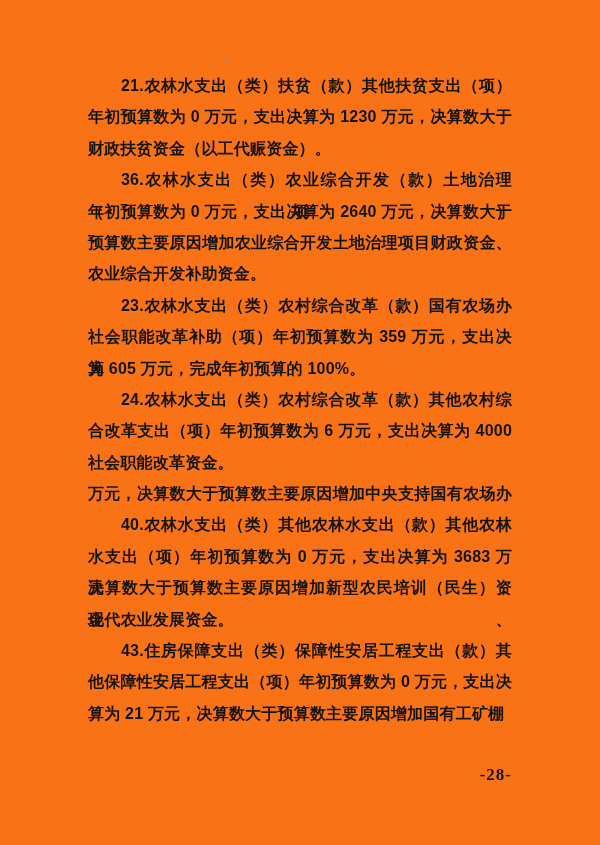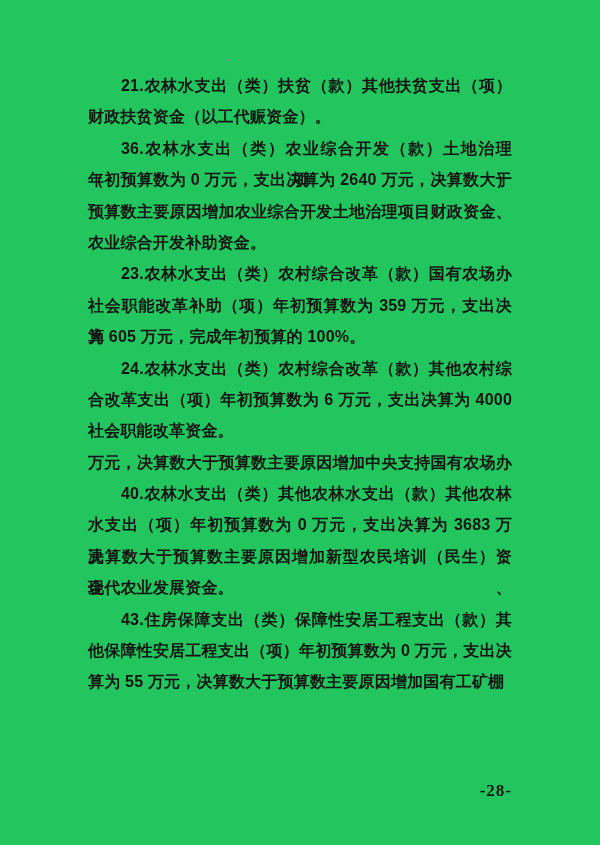--- a/index.html
+++ b/index.html
@@ -5,21 +5,21 @@
   html, body {
     margin: 0;
     padding: 0;
     background: #e8e8e8;
   }
   .page {
     position: relative;
     width: 600px;
     height: 845px;
     margin: 0 auto;
-    background: #22c55e;
+    background: #f97316;
     overflow: hidden;
     font-family: "Liberation Sans", "DejaVu Sans", sans-serif;
   }
   .body-text {
     position: absolute;
     left: 88px;
     top: 70px;
     width: 424px;
     font-size: 16px;
     line-height: 31.4px;
@@ -34,21 +34,21 @@
   .line.full {
     white-space: normal;
     text-align: justify;
     text-align-last: justify;
   }
   .line.first {
     text-indent: 33px;
   }
   .page-number {
     position: absolute;
-    top: 781px;
+    top: 765px;
     right: 88px;
     font-size: 17px;
     font-weight: 700;
     color: #141414;
     letter-spacing: 1px;
     font-family: "Liberation Serif", "DejaVu Serif", serif;
   }
   .speck {
     position: absolute;
     background: #8a8a8a;
@@ -59,20 +59,21 @@
 </style>
 </head>
 <body>
 
 <div class="page">
   <span class="speck speck-1"></span>
   <span class="speck speck-2"></span>
   <div class="body-text" id="document-body">
       <div>
         <div class="line full first">21.农林水支出（类）扶贫（款）其他扶贫支出（项）</div>
+        <div class="line full">年初预算数为 0 万元，支出决算为 1230 万元，决算数大于</div>
         <div class="line last">财政扶贫资金（以工代赈资金）。</div>
       </div>
       <div>
         <div class="line full first">36.农林水支出（类）农业综合开发（款）土地治理（项）</div>
         <div class="line full">年初预算数为 0 万元，支出决算为 2640 万元，决算数大于</div>
         <div class="line full">预算数主要原因增加农业综合开发土地治理项目财政资金、</div>
         <div class="line last">农业综合开发补助资金。</div>
       </div>
       <div>
         <div class="line full first">23.农林水支出（类）农村综合改革（款）国有农场办</div>
@@ -87,17 +88,17 @@
       </div>
       <div>
         <div class="line full first">40.农林水支出（类）其他农林水支出（款）其他农林</div>
         <div class="line full">水支出（项）年初预算数为 0 万元，支出决算为 3683 万元，</div>
         <div class="line full">决算数大于预算数主要原因增加新型农民培训（民生）资金、</div>
         <div class="line last">现代农业发展资金。</div>
       </div>
       <div>
         <div class="line full first">43.住房保障支出（类）保障性安居工程支出（款）其</div>
         <div class="line full">他保障性安居工程支出（项）年初预算数为 0 万元，支出决</div>
-        <div class="line last">算为 55 万元，决算数大于预算数主要原因增加国有工矿棚</div>
+        <div class="line last">算为 21 万元，决算数大于预算数主要原因增加国有工矿棚</div>
       </div>
     </div>
   <div class="page-number">-28-</div>
 </div>
 
 </body></html>

